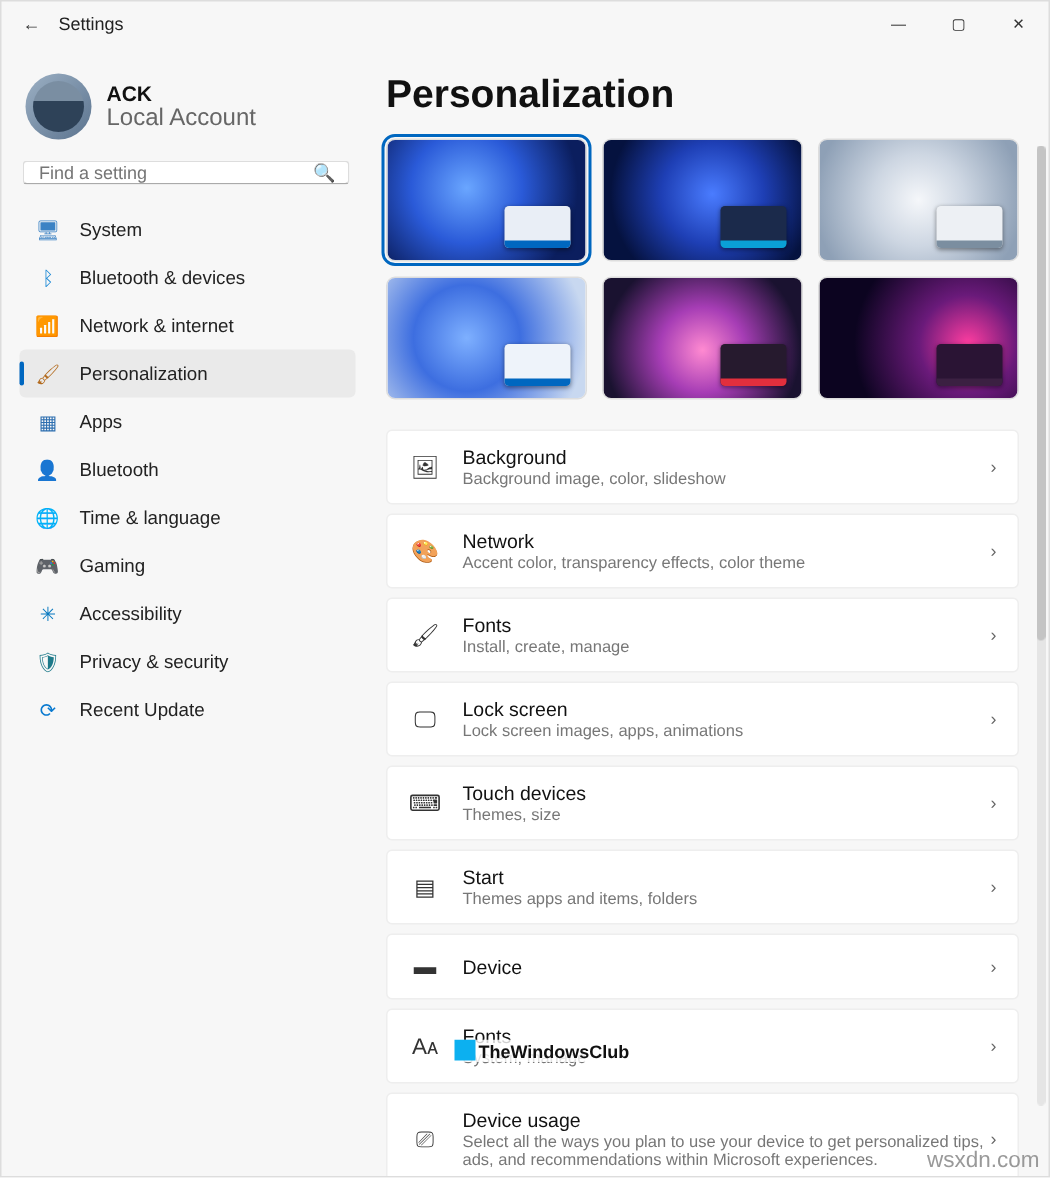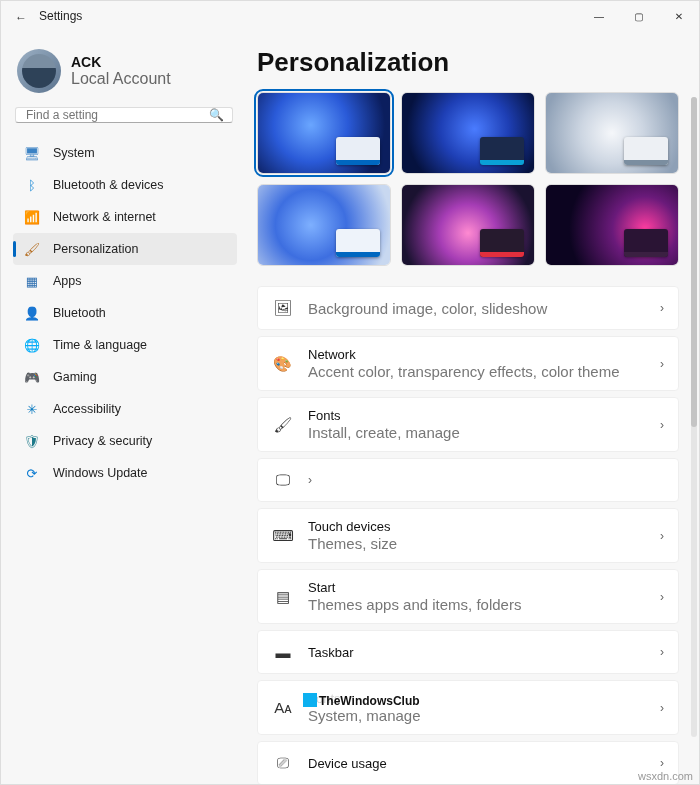--- a/index.html
+++ b/index.html
@@ -42,25 +42,25 @@
   .t4 .prev{ background:#eef3fa;} .t4 .prev::before{ background:#0067c0;}
   .t5 .wp{ background:radial-gradient(circle at 50% 60%,#ff8ad1 0%,#a63db5 35%,#1a1230 80%);}
   .t5 .prev{ background:#261a2e;} .t5 .prev::before{ background:#e22f3d;}
   .t6 .wp{ background:radial-gradient(circle at 75% 55%,#ff3da0 0%,#6a1a7a 30%,#0c0420 70%);}
   .t6 .prev{ background:#2a1434;} .t6 .prev::before{ background:#3b2042;}
   .cards { display:flex; flex-direction:column; gap:6px;}
   .card { background:#fff; border:1px solid #eee; border-radius:4px; padding:10px 14px; display:flex; align-items:center; cursor:pointer; }
   .card .cico { width:22px; height:22px; margin-right:14px; color:#333; display:flex; align-items:center; justify-content:center; font-size:15px;}
   .card .ct { flex:1;}
   .card .ct .t { font-size:13px; color:#111;}
-  .card .ct .d { font-size:15px; color:#777; margin-top:1px;}
+  .card .ct .d { font-size:11px; color:#777; margin-top:1px;}
   .card .chev { color:#666; font-size:12px;}
   .watermark{ position:absolute; left:300px; top:692px; font-size:12px; color:#111; font-weight:600; background:rgba(255,255,255,.8); padding:0 2px;}
   .wm-icon{ display:inline-block; width:14px; height:14px; background:#0cb0f0; vertical-align:-2px; margin-right:2px;}
-  .footer-wm{ position:absolute; right:6px; bottom:2px; font-size:11px; color:#999;}
+  .footer-wm{ position:absolute; right:6px; bottom:2px; font-size:15px; color:#999;}
   .scrollbar{ position:absolute; right:2px; top:96px; width:6px; height:640px; background:#e5e5e5; border-radius:3px;}
   .scrollbar::after{ content:""; position:absolute; left:0; top:0; width:6px; height:330px; background:#c4c4c4; border-radius:3px;}
   
   .i-sys{ color:#3b82c4;} .i-bt{ color:#1e8ad6;} .i-net{ color:#0aa0d6;} .i-per{ color:#b36b1e;}
   .i-app{ color:#2e6fb0;} .i-acc{ color:#c08a1e;} .i-time{ color:#1e8a5e;} .i-game{ color:#777;}
   .i-acs{ color:#0a7ac0;} .i-priv{ color:#1e7a8a;} .i-upd{ color:#0a7ad0;}
 </style>
 </head>
 <body>
 
@@ -126,21 +126,21 @@
         <li>
             <span class="ico i-acs">✳</span>
             <span>Accessibility</span>
           </li>
         <li>
             <span class="ico i-priv">🛡</span>
             <span>Privacy &amp; security</span>
           </li>
         <li>
             <span class="ico i-upd">⟳</span>
-            <span>Windows Update</span>
+            <span>Recent Update</span>
           </li>
       </ul>
     </div>
 
     <div class="main">
       <h1>Personalization</h1>
 
       <div class="themes">
         <div class="theme t1 sel">
             <div class="wp"></div>
@@ -165,20 +165,21 @@
         <div class="theme t6">
             <div class="wp"></div>
             <div class="prev"></div>
           </div>
       </div>
 
       <div class="cards">
         <div class="card">
           <span class="cico">🖼</span>
           <div class="ct">
+              <div class="t">Background</div>
               <div class="d">Background image, color, slideshow</div>
             </div>
           <span class="chev">›</span>
         </div>
         <div class="card">
           <span class="cico">🎨</span>
           <div class="ct">
               <div class="t">Network</div>
               <div class="d">Accent color, transparency effects, color theme</div>
             </div>
@@ -187,20 +188,24 @@
         <div class="card">
           <span class="cico">🖌</span>
           <div class="ct">
               <div class="t">Fonts</div>
               <div class="d">Install, create, manage</div>
             </div>
           <span class="chev">›</span>
         </div>
         <div class="card">
           <span class="cico">🖵</span>
+          <div class="ct">
+              <div class="t">Lock screen</div>
+              <div class="d">Lock screen images, apps, animations</div>
+            </div>
           <span class="chev">›</span>
         </div>
         <div class="card">
           <span class="cico">⌨</span>
           <div class="ct">
               <div class="t">Touch devices</div>
               <div class="d">Themes, size</div>
             </div>
           <span class="chev">›</span>
         </div>
@@ -208,36 +213,37 @@
           <span class="cico">▤</span>
           <div class="ct">
               <div class="t">Start</div>
               <div class="d">Themes apps and items, folders</div>
             </div>
           <span class="chev">›</span>
         </div>
         <div class="card">
           <span class="cico">▬</span>
           <div class="ct">
-              <div class="t">Taskbar</div>
+              <div class="t">Device</div>
             </div>
           <span class="chev">›</span>
         </div>
         <div class="card">
           <span class="cico">Aᴀ</span>
           <div class="ct">
               <div class="t">Fonts</div>
               <div class="d">System, manage</div>
             </div>
           <span class="chev">›</span>
         </div>
         <div class="card">
           <span class="cico">⎚</span>
           <div class="ct">
               <div class="t">Device usage</div>
+              <div class="d">Select all the ways you plan to use your device to get personalized tips, ads, and recommendations within Microsoft experiences.</div>
             </div>
           <span class="chev">›</span>
         </div>
       </div>
     </div>
   </div>
 
   <div class="scrollbar"></div>
 
   <div class="watermark">

